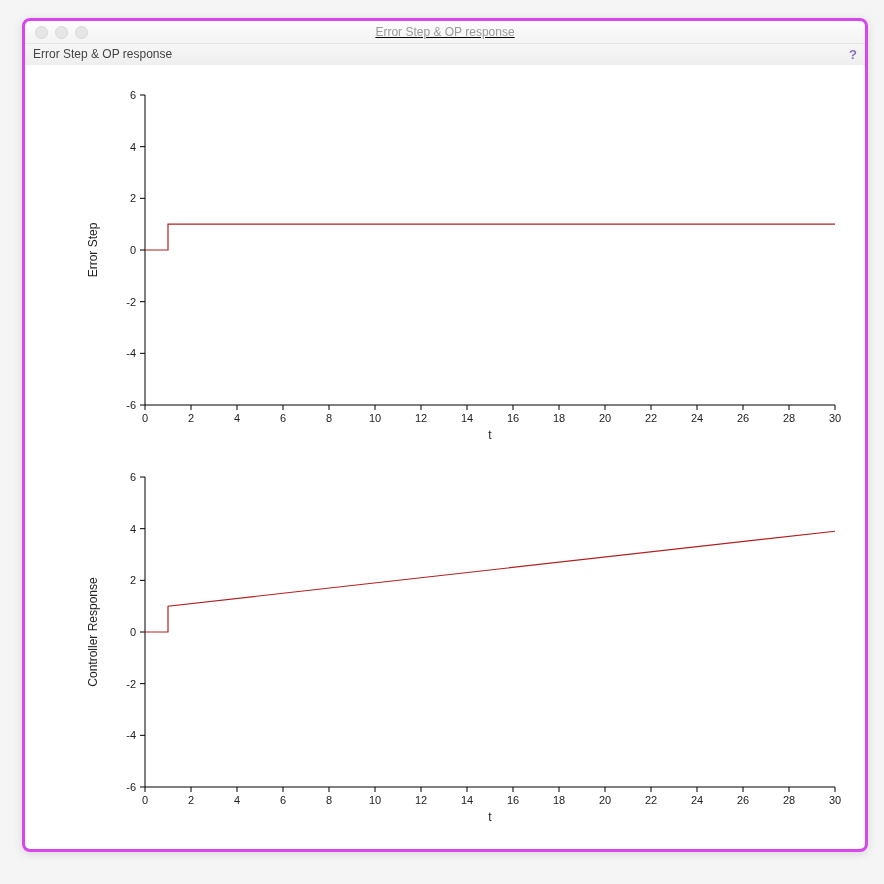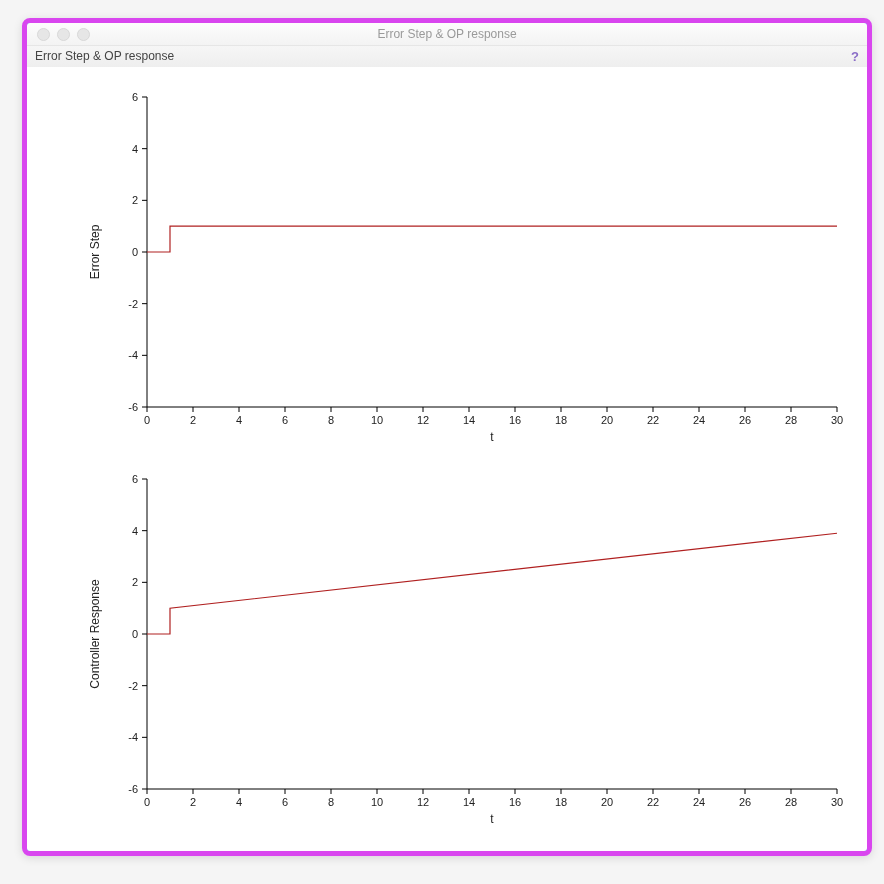--- a/index.html
+++ b/index.html
@@ -13,21 +13,22 @@
   .window {
     position: absolute;
     left: 22px;
     top: 18px;
     width: 840px;
     height: 828px;
     background: #3b82f6;
     border-radius: 8px;
     box-shadow: 0 2px 10px rgba(0,0,0,0.12);
     overflow: hidden;
-    border: 5px solid #d946ef;
+    border: 3px solid #d946ef;
+    text-decoration: underline;
   }
   .titlebar {
     height: 22px;
     background: linear-gradient(#fdfdfd,#f3f3f3);
     border-bottom: 1px solid #e6e6e6;
     position: relative;
   }
   .traffic {
     position: absolute;
     left: 10px; top: 5px;

